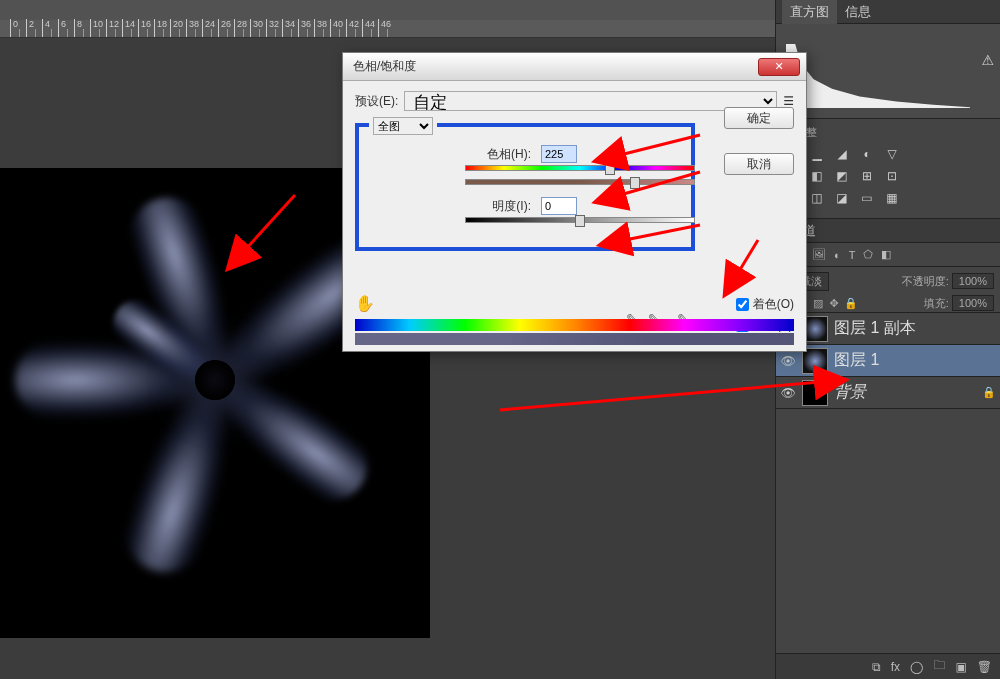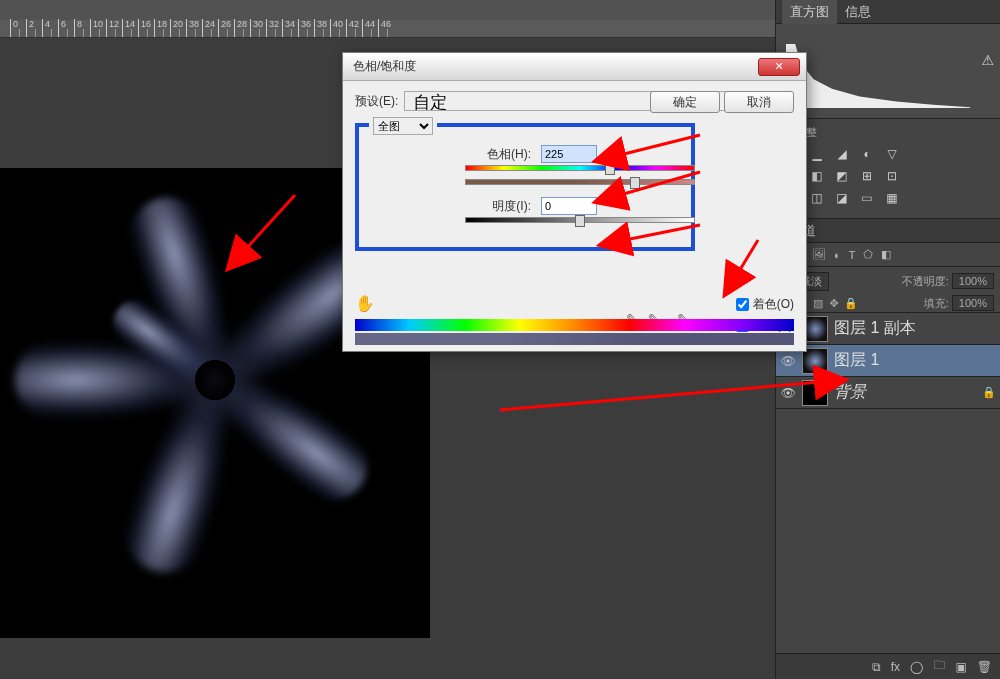--- a/index.html
+++ b/index.html
@@ -121,29 +121,29 @@
   }
   .dlg-body{padding:10px 12px;position:relative;height:270px;}
   .preset-row{display:flex;align-items:center;gap:6px;margin-bottom:12px;}
   .preset-row label{font-size:12px;}
   .preset-row select{flex:1;height:20px;border:1px solid #aaa;font-size:17px;padding:0 4px;}
   .group{border:4px solid #1d4ed8;padding:10px 12px 16px;position:relative;width:340px;}
   .group .range-dd{position:absolute;top:-10px;left:10px;background:#efefef;padding:0 4px;}
   .group .range-dd select{width:60px;height:18px;font-size:11px;border:1px solid #aaa;}
   .slider-row{display:flex;align-items:center;gap:10px;margin:8px 0 2px;}
   .slider-row .lbl{width:160px;text-align:right;font-size:12px;}
-  .slider-row input[type=text]{width:56px;height:18px;border:1px solid #7a9acc;font-size:11px;text-align:left;padding:0 3px;}
+  .slider-row input[type=text]{width:36px;height:18px;border:1px solid #7a9acc;font-size:11px;text-align:left;padding:0 3px;}
   .slider-row input.hl{background:#cfe3ff;}
   .slider-track{height:10px;margin:0 0 4px 94px;width:230px;position:relative;}
   .slider-track .bar{height:6px;border:1px solid #888;}
   .slider-track .knob{position:absolute;top:-2px;width:10px;height:12px;background:#ddd;border:1px solid #666;}
   .huebar{background:linear-gradient(to right,#f00,#ff0,#0f0,#0ff,#00f,#f0f,#f00);}
   .satbar{background:linear-gradient(to right,#7a5a4a,#7a5a4a,#c88);}
   .litbar{background:linear-gradient(to right,#000,#888,#fff);}
-  .btn-col{position:absolute;right:12px;top:10px;display:flex;flex-direction:row;gap:4px;}
+  .btn-col{position:absolute;right:12px;top:26px;display:flex;flex-direction:column;gap:24px;}
   .btn{width:70px;height:22px;background:linear-gradient(#fdfdfd,#e4e4e4);border:1px solid #8a8a8a;border-radius:3px;font-size:12px;display:flex;align-items:center;justify-content:center;cursor:pointer;}
   .chk-col{position:absolute;right:12px;top:215px;display:flex;flex-direction:column;gap:4px;font-size:12px;}
   .chk-col label{display:flex;align-items:center;gap:4px;}
   .eyedrop-row{position:absolute;right:110px;top:230px;display:flex;gap:10px;}
   .eyedrop-row span{font-size:14px;color:#666;}
   .hand{position:absolute;left:12px;bottom:38px;font-size:16px;color:#888;}
   .rainbow-footer{position:absolute;left:12px;right:12px;bottom:20px;height:12px;background:linear-gradient(to right,#00c,#0cf,#0f0,#ff0,#f80,#f00,#f0f,#80f,#00c);}
   .rainbow-footer2{position:absolute;left:12px;right:12px;bottom:6px;height:12px;background:linear-gradient(to right,#668,#668,#557,#557);}
 
   

